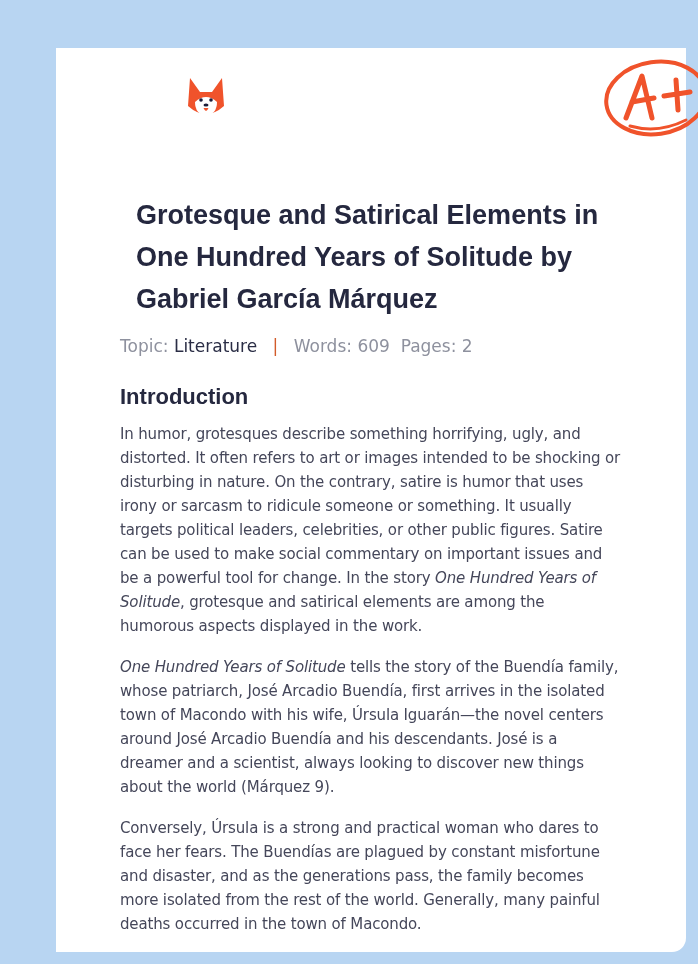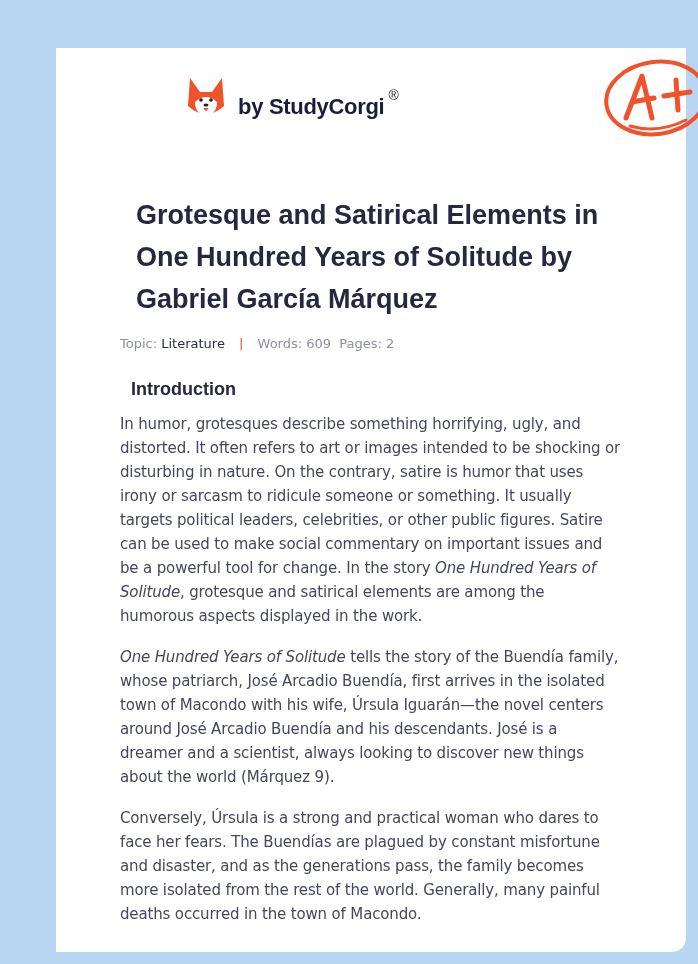--- a/index.html
+++ b/index.html
@@ -16,43 +16,40 @@
     border-radius: 0 0 14px 0;
     box-sizing: border-box;
     padding: 0 64px;
   }
   .header { position: relative; height: 120px; }
   .logo { position: absolute; left: 66px; top: 28px; width: 40px; height: 44px; }
   .brand { position: absolute; left: 118px; top: 45px; font-size: 22px; font-weight: bold; color: #1b1d3a; letter-spacing: -0.3px; }
   .brand sup { font-size: 14px; font-weight: normal; position: relative; top: -6px; margin-left: 4px; }
   .grade { position: absolute; left: 482px; top: 10px; width: 110px; height: 82px; }
   .title { margin: 16px; padding-top: 10px; font-size: 27px; line-height: 42px; font-weight: bold; color: #25283f; }
-  .meta { margin-top: 8px; font-size: 13px; color: #8e919e; font-family: "DejaVu Sans", sans-serif; }
+  .meta { margin-top: 8px; font-size: 17px; color: #8e919e; font-family: "DejaVu Sans", sans-serif; }
   .meta .topic { color: #2a2d45; }
   .meta .sep { color: #d25b2a; margin: 0 10px; }
-  h2 { margin: 28px 11px 12px; font-size: 18px; font-weight: bold; color: #25283f; }
+  h2 { margin: 28px 0 12px; font-size: 22px; font-weight: bold; color: #25283f; }
   p { margin: 0 0 17px; font-size: 15px; line-height: 24px; color: #45475a; font-family: "DejaVu Sans", sans-serif; letter-spacing: -0.15px; }
   em { font-style: italic; }
 </style>
 </head>
 <body>
 
 <div class="page">
   <div class="header">
     <svg class="logo" viewBox="0 0 40 44">
       <path d="M4 2 L14 16 L26 16 L36 2 L38 30 Q20 46 2 30 Z" fill="#f0532b"></path>
       <path d="M9 26 Q20 16 31 26 Q31 38 20 40 Q9 38 9 26 Z" fill="#fff"></path>
       <circle cx="15" cy="24" r="1.8" fill="#1b1d3a"></circle>
       <circle cx="25" cy="24" r="1.8" fill="#1b1d3a"></circle>
       <ellipse cx="20" cy="29" rx="2.5" ry="1.6" fill="#1b1d3a"></ellipse>
       <path d="M17.5 32 Q20 38 22.5 32 Z" fill="#f0532b"></path>
     </svg>
-    <div class="brand">
-      <span>by StudyCorgi</span><sup>®</sup>
-    </div>
     <svg class="grade" viewBox="0 0 110 82">
       <ellipse cx="54" cy="40" rx="50" ry="36" fill="none" stroke="#f0532b" stroke-width="4" transform="rotate(-8 54 40)"></ellipse>
       <path d="M24 60 L40 18 L50 60 M30 44 L52 40" fill="none" stroke="#f0532b" stroke-width="5" stroke-linecap="round" stroke-linejoin="round"></path>
       <path d="M62 38 L88 34 M74 22 L76 52" fill="none" stroke="#f0532b" stroke-width="5" stroke-linecap="round"></path>
       <path d="M28 68 Q56 76 84 62" fill="none" stroke="#f0532b" stroke-width="3" stroke-linecap="round"></path>
     </svg>
   </div>
 
   <h1 class="title">Grotesque and Satirical Elements in One Hundred Years of Solitude by Gabriel García Márquez</h1>
 

